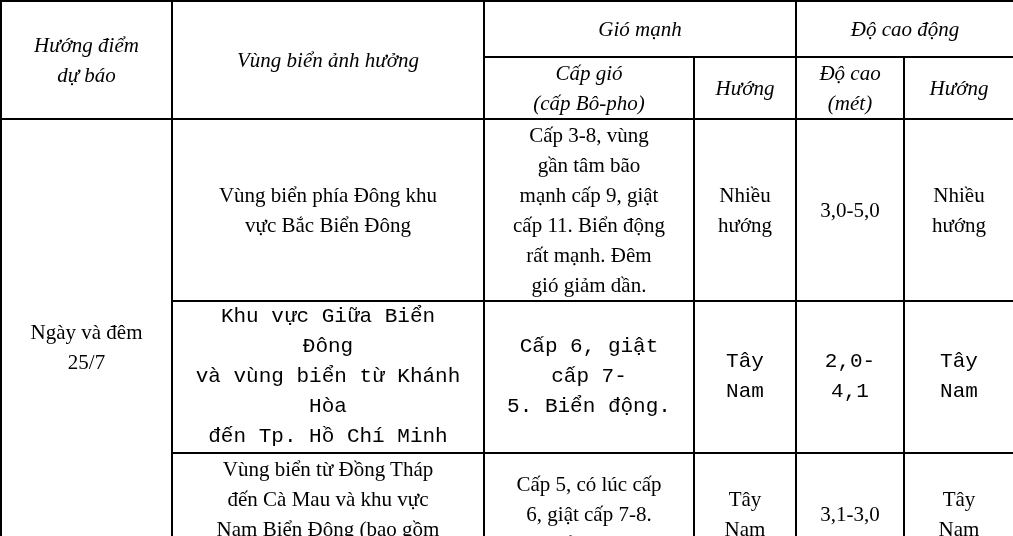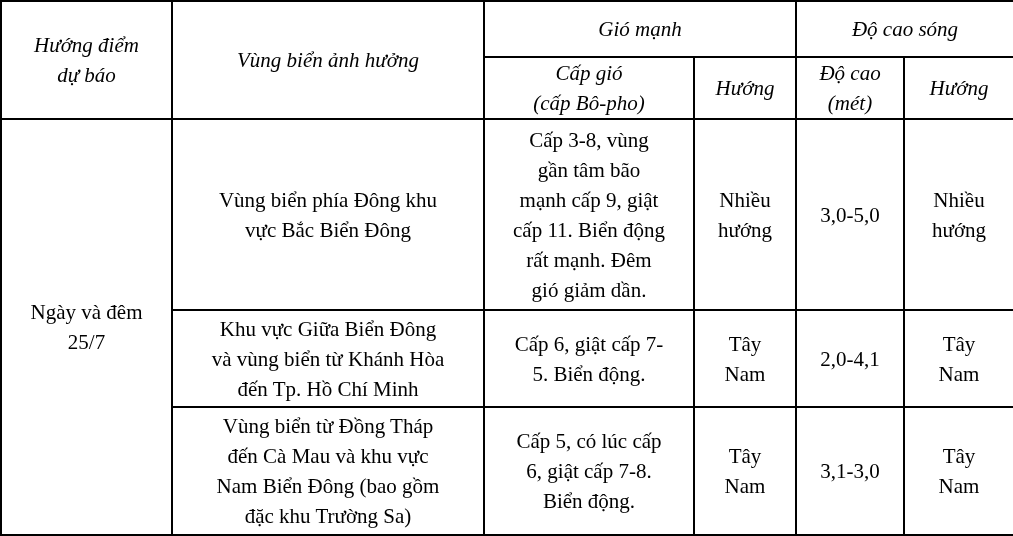--- a/index.html
+++ b/index.html
@@ -26,41 +26,41 @@
     line-height: 30px;
     font-weight: normal;
     overflow: hidden;
   }
   table.forecast thead th {
     font-style: italic;
   }
   tr.hr1 { height: 56px; }
   tr.hr2 { height: 62px; margin-top: 44px; }
   tr.br1 { height: 182px; }
-  tr.br2 { height: 84px; }
+  tr.br2 { height: 84px; font-family: Liberation Mono, monospace; }
   tr.br3 { height: 120px; }
 </style>
 </head>
 <body>
 
 <table class="forecast">
   <colgroup>
     <col style="width:171px">
     <col style="width:312px">
     <col style="width:210px">
     <col style="width:102px">
     <col style="width:108px">
     <col style="width:110px">
   </colgroup>
   <thead>
     <tr class="hr1">
       <th rowspan="2">Hướng điểm dự báo</th>
       <th rowspan="2">Vùng biển ảnh hưởng</th>
       <th colspan="2">Gió mạnh</th>
-      <th colspan="2">Độ cao sóng</th>
+      <th colspan="2">Độ cao động</th>
     </tr>
     <tr class="hr2">
       <th>Cấp gió
 (cấp Bô-pho)</th>
       <th>Hướng</th>
       <th>Độ cao
 (mét)</th>
       <th>Hướng</th>
     </tr>
   </thead>

